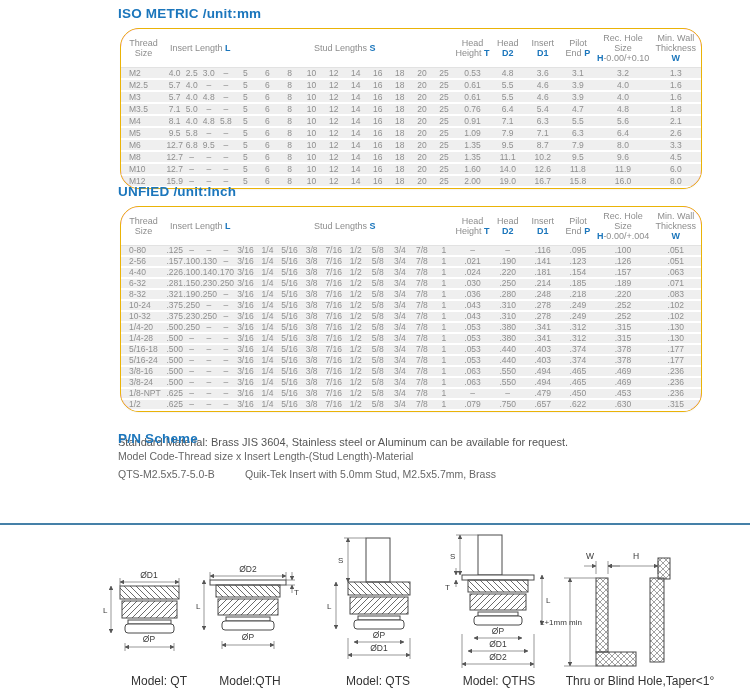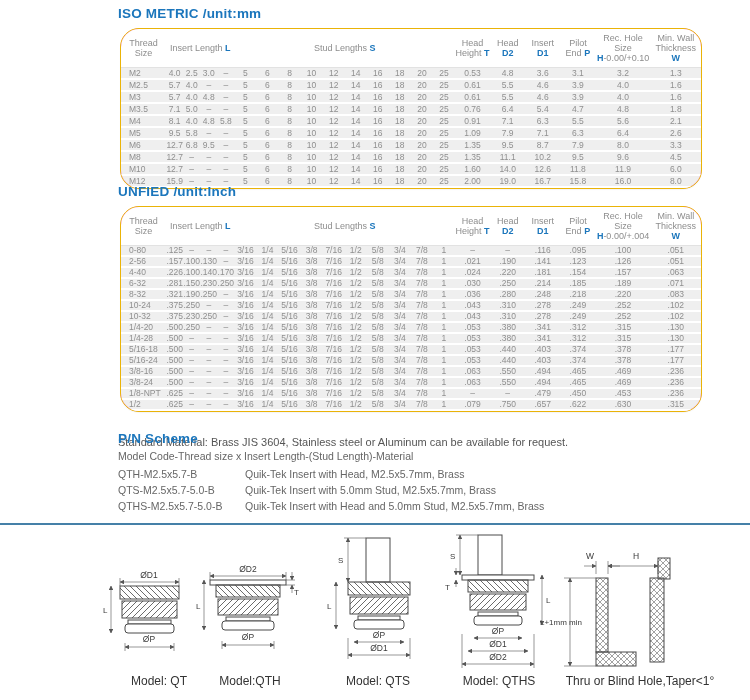--- a/index.html
+++ b/index.html
@@ -694,23 +694,21 @@
         </tr>
       </tbody>
     </table>
 </div>
 
 <div class="abs note" style="left:118px;top:408px;">Standard Material: Brass JIS 3604, Stainless steel or Aluminum can be available for request.</div>
 
 <div class="abs sec-title" style="left:118px;top:431px;">P/N Scheme</div>
 <div class="abs pn-sub" style="left:118px;top:450px;">Model Code-Thread size x Insert Length-(Stud Length)-Material</div>
 <div class="abs" style="left:118px;top:466px;">
-  <div class="pn-row"><span class="pn-code">QTH-M2.5x5.7-B</span><span>Quik-Tek Insert with Head, M2.5x5.7mm, Brass</span></div>
   <div class="pn-row"><span class="pn-code">QTS-M2.5x5.7-5.0-B</span><span>Quik-Tek Insert with 5.0mm Stud, M2.5x5.7mm, Brass</span></div>
-  <div class="pn-row"><span class="pn-code">QTHS-M2.5x5.7-5.0-B</span><span>Quik-Tek Insert with Head and 5.0mm Stud, M2.5x5.7mm, Brass</span></div>
 </div>
 
 <div class="abs divider"></div>
 
 <svg width="0" height="0" style="position:absolute">
   <defs>
     <pattern id="hA" width="6" height="6" patternUnits="userSpaceOnUse">
         <path d="M-1,-1 L7,7" stroke="#6b6b6b" stroke-width="1"></path>
       </pattern>
     <pattern id="hB" width="6" height="6" patternUnits="userSpaceOnUse">

